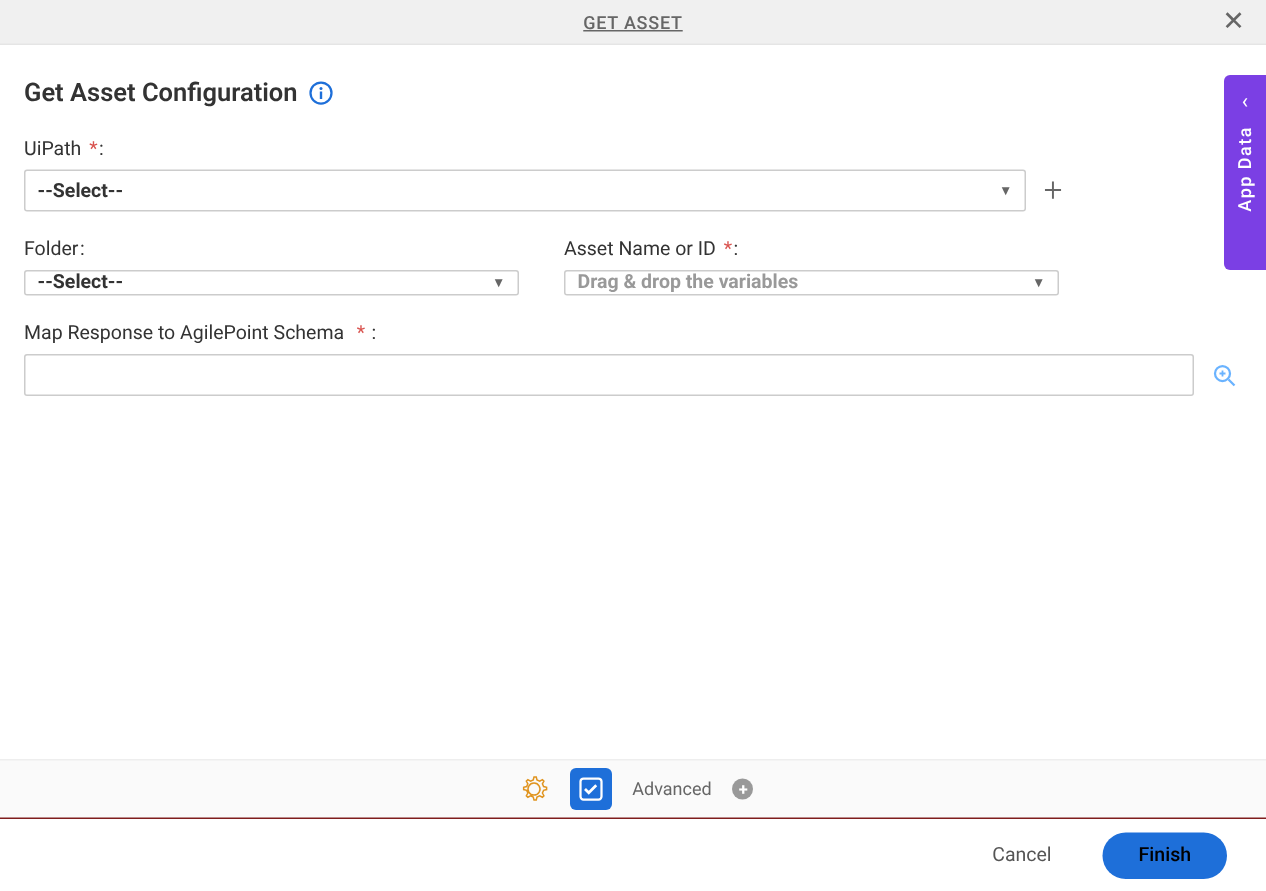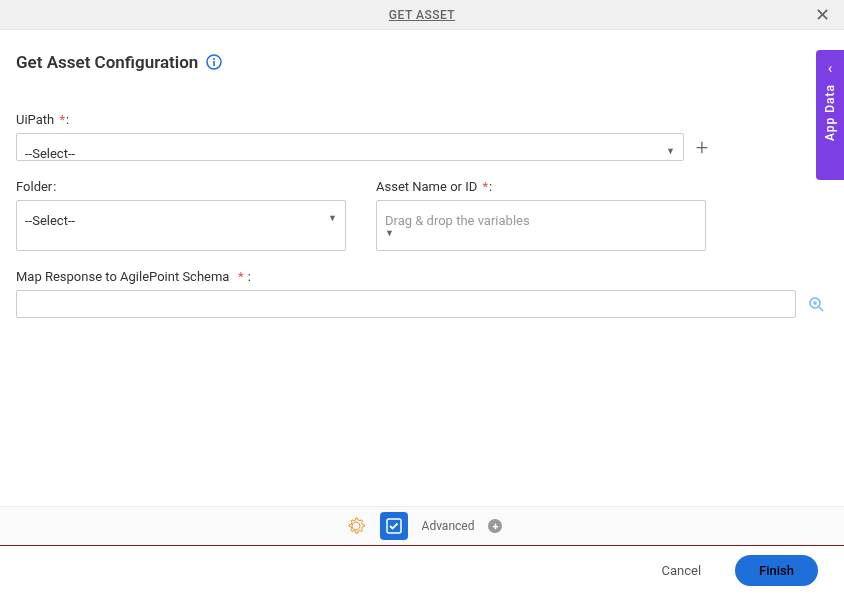--- a/index.html
+++ b/index.html
@@ -98,31 +98,31 @@
       display: flex;
       align-items: center;
       gap: 8px;
     }
     .select-box {
       flex: 1;
       height: 28px;
       border: 1px solid #ccc;
       border-radius: 2px;
       display: flex;
-      align-items: flex-start;
+      align-items: center;
       justify-content: space-between;
-      padding: 12px 8px;
+      padding: 0 8px;
       background: #fff;
       font-size: 13px;
       color: #333;
       cursor: pointer;
+      font-weight: bold;
     }
     .select-box.placeholder {
       color: #999;
-      flex-direction: column;
     }
     .select-arrow {
       color: #666;
       font-size: 9px;
     }
     .add-btn {
       width: 20px;
       height: 20px;
       display: flex;
       align-items: center;
@@ -268,21 +268,20 @@
     .side-tab-text {
       color: #fff;
       font-size: 12px;
       writing-mode: vertical-rl;
       transform: rotate(180deg);
       letter-spacing: 1px;
       font-weight: 500;
     }
     .uipath-field {
       width: 696px;
-      margin-top: 20px;
     }
   </style>
 </head>
 <body>
 
 <div class="header">
   <span class="header-title">GET ASSET</span>
   <button class="close-btn">
     <span>✕</span>
   </button>

